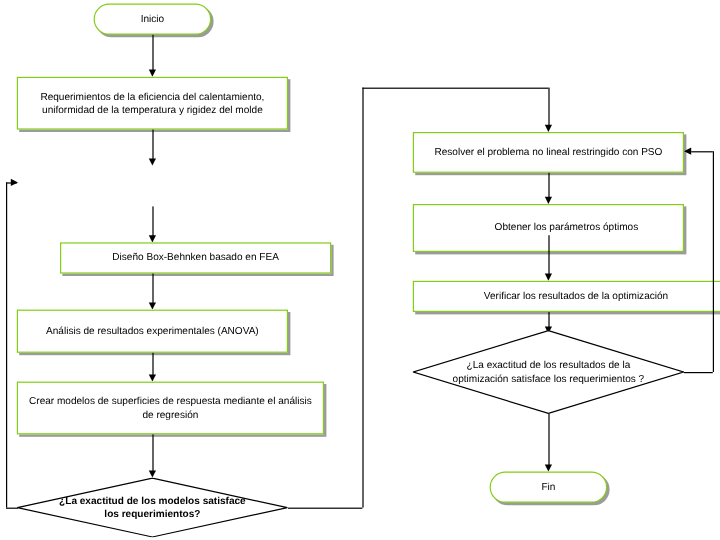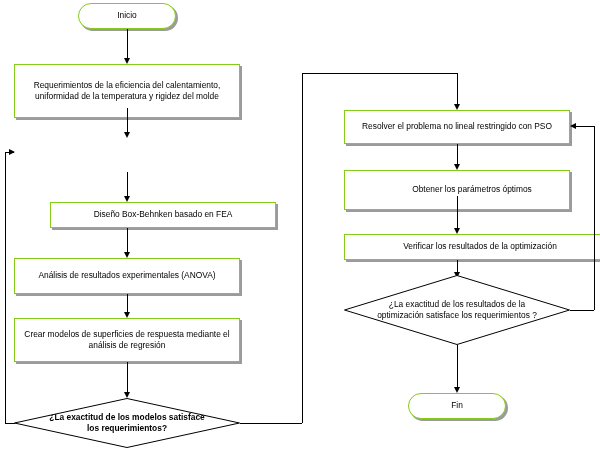--- a/index.html
+++ b/index.html
@@ -84,21 +84,21 @@
 
 <div id="canvas">
 
   <div class="node terminator shadow" style="left:78px; top:3px; width:98px; height:26px;">
     <span>Inicio</span>
   </div>
 
   <div class="line vline" style="left:127px; top:29px; height:31px;"></div>
   <div class="arrow arrow-down" style="left:123.5px; top:58px;"></div>
 
-  <div class="node shadow" style="left:14px; top:64px; width:226px; height:54px;">
+  <div class="node shadow" style="left:14px; top:64px; width:226px; height:44px;">
     <span>Requerimientos de la eficiencia del calentamiento, uniformidad de la temperatura y rigidez del molde</span>
   </div>
 
   <div class="line vline" style="left:127px; top:108px; height:26px;"></div>
   <div class="arrow arrow-down" style="left:123.5px; top:132px;"></div>
 
 
   <div class="line vline" style="left:127px; top:172px; height:26px;"></div>
   <div class="arrow arrow-down" style="left:123.5px; top:196px;"></div>
 
@@ -109,21 +109,21 @@
   <div class="line vline" style="left:127px; top:228px; height:26px;"></div>
   <div class="arrow arrow-down" style="left:123.5px; top:252px;"></div>
 
   <div class="node shadow" style="left:14px; top:258px; width:226px; height:36px;">
     <span>Análisis  de resultados experimentales (ANOVA)</span>
   </div>
 
   <div class="line vline" style="left:127px; top:294px; height:20px;"></div>
   <div class="arrow arrow-down" style="left:123.5px; top:312px;"></div>
 
-  <div class="node shadow" style="left:14px; top:318px; width:226px; height:44px;">
+  <div class="node shadow" style="left:14px; top:318px; width:256px; height:44px;">
     <span>Crear modelos de superficies de respuesta mediante el análisis de regresión</span>
   </div>
 
   <div class="line vline" style="left:127px; top:362px; height:32px;"></div>
   <div class="arrow arrow-down" style="left:123.5px; top:392px;"></div>
 
   <div class="node decision" style="left:14px; top:398px; width:226px; height:50px;font-weight:bold;">
     <svg class="dec-shape" viewBox="0 0 226 50" preserveAspectRatio="none">
       <polygon points="113,0.5 225.5,25 113,49.5 0.5,25" fill="#ffffff" stroke="#000000" stroke-width="1"></polygon>
     </svg>

